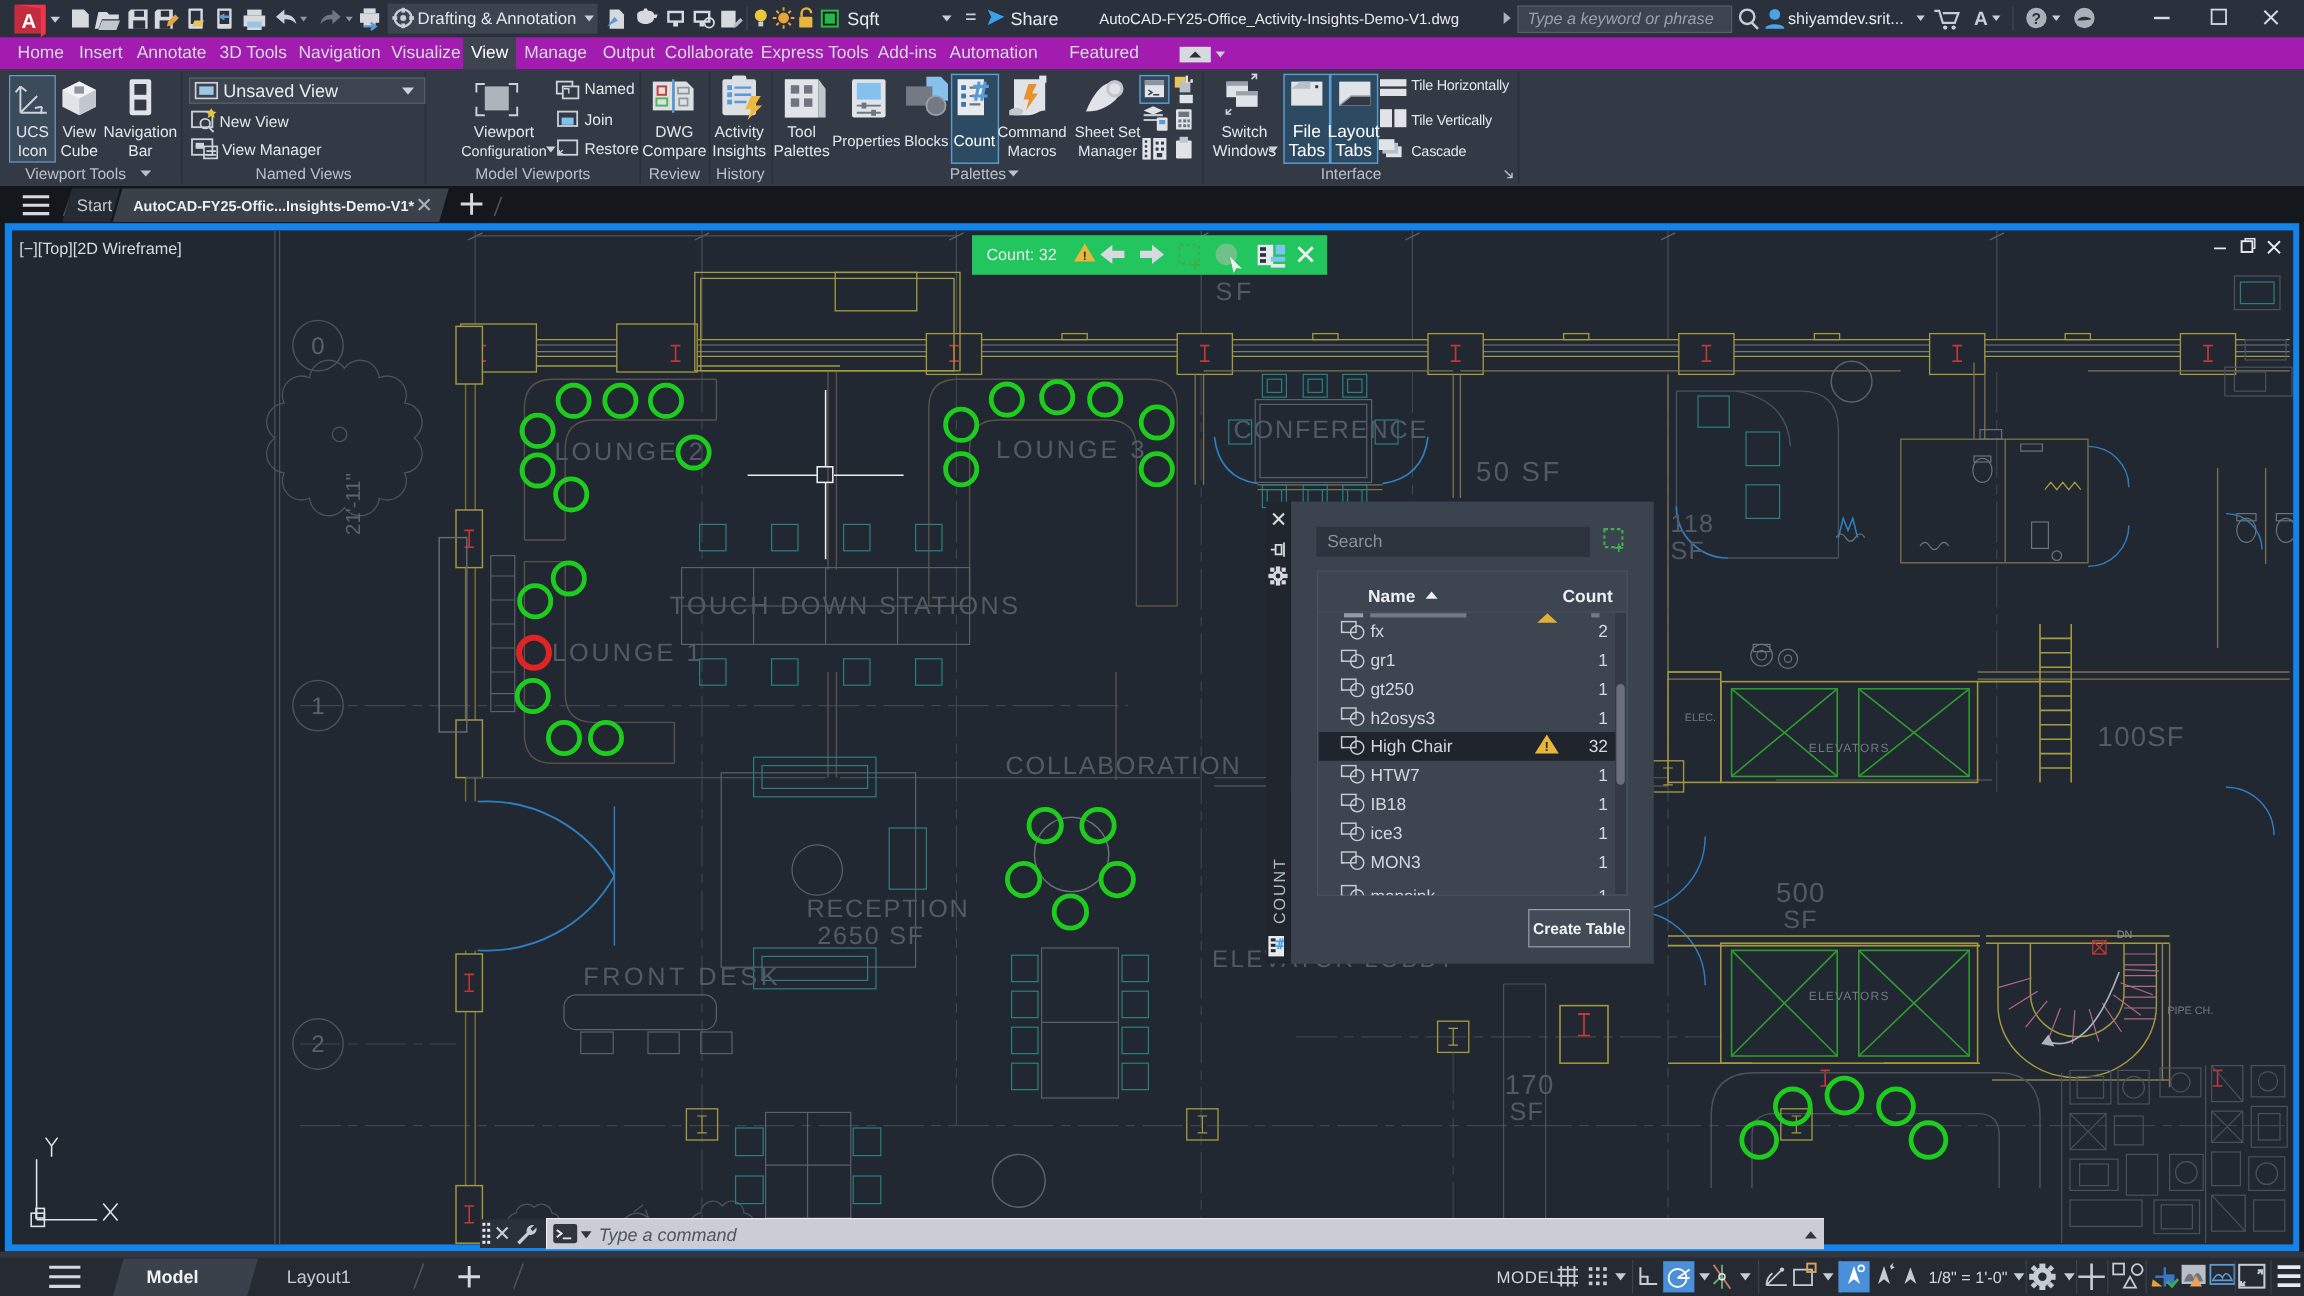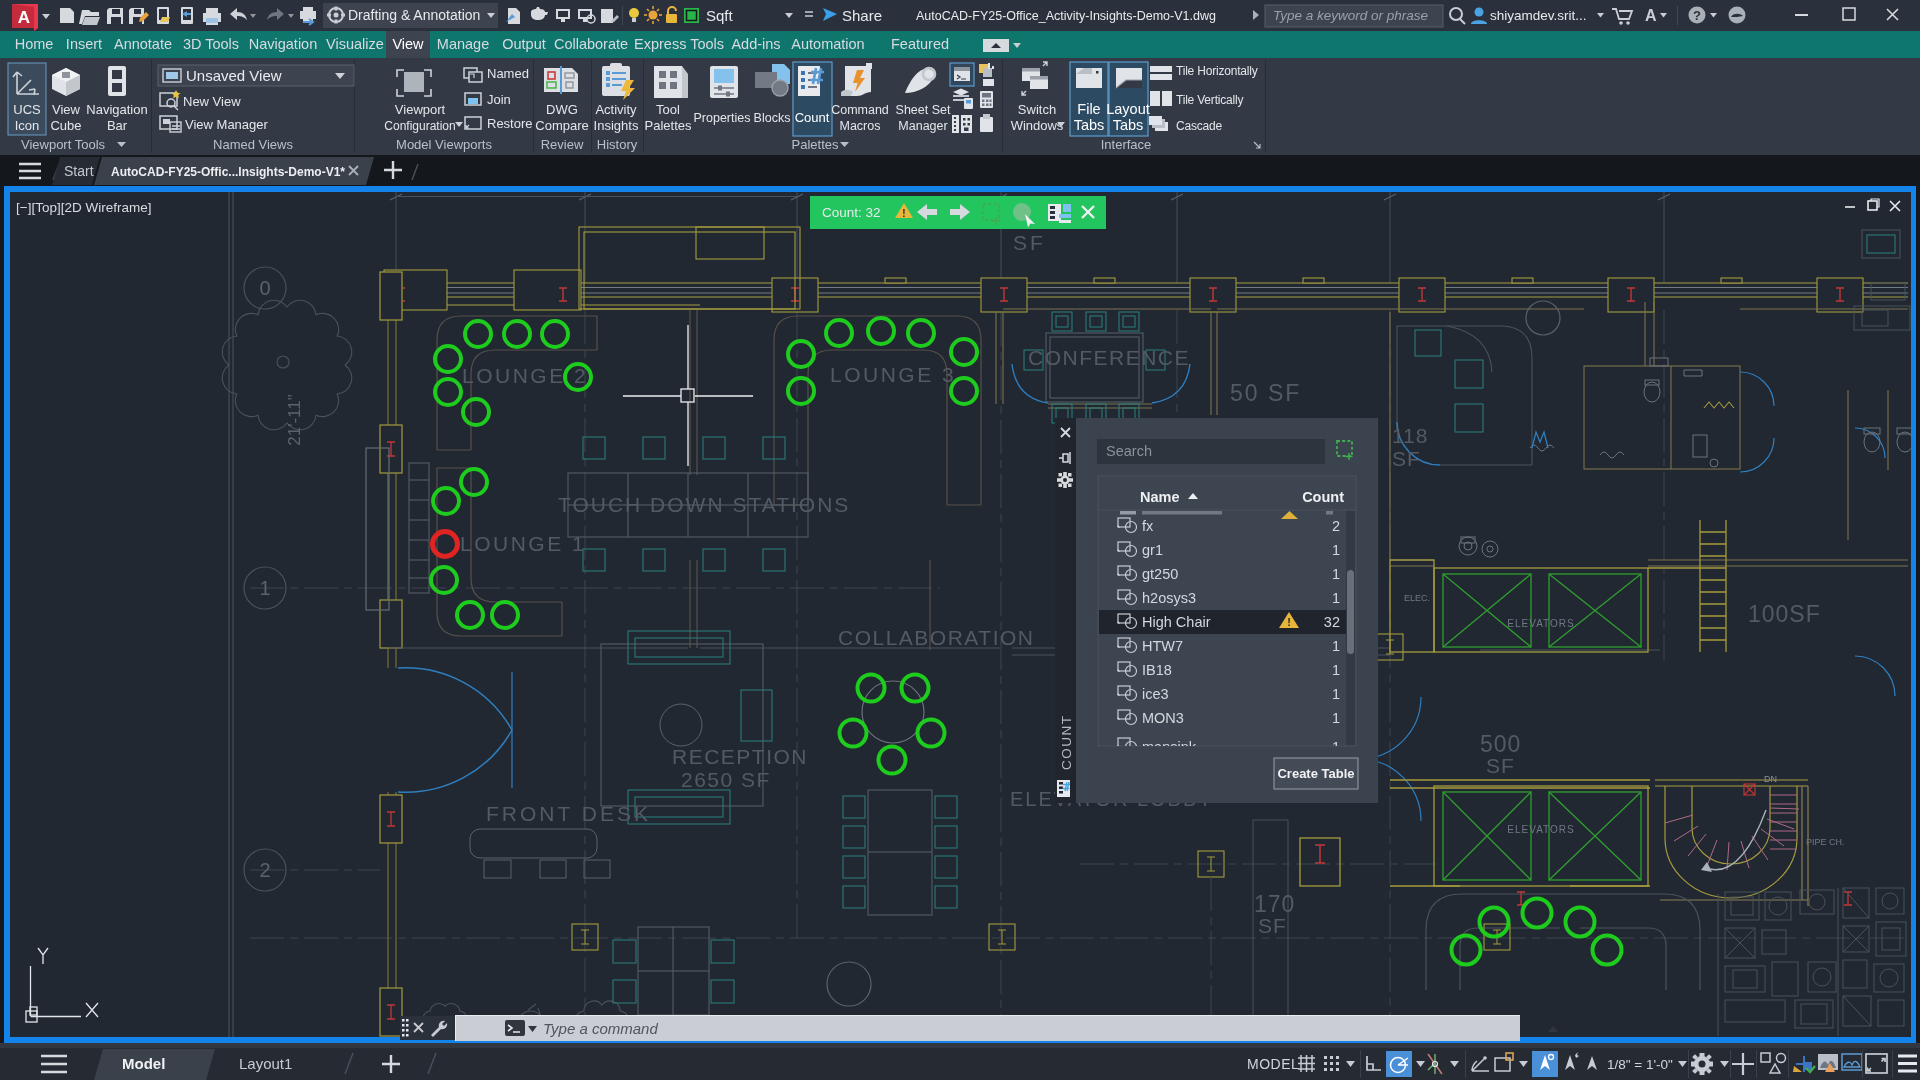--- a/index.html
+++ b/index.html
@@ -1,38 +1,38 @@
 <!DOCTYPE html>
 <html><head>
 <meta charset="utf-8">
 <style>
 * { margin:0; padding:0; box-sizing:border-box; }
 html,body { width:1920px; height:1080px; overflow:hidden; background:#15181d; font-family:"Liberation Sans", sans-serif; }
 #app { position:relative; width:1920px; height:1080px; }
 .abs { position:absolute; }
 
 #titlebar { position:absolute; left:0; top:0; width:1920px; height:31px; background:#2b313c; }
-#menubar { position:absolute; left:0; top:31px; width:1920px; height:27px; background:#0f766e; }
+#menubar { position:absolute; left:0; top:31px; width:1920px; height:27px; background:#a21caf; }
 .mtab { position:absolute; top:0; height:27px; line-height:27px; color:#d7dae0; font-size:14.5px; text-align:center; }
 .mtab.sel { background:#3d4450; color:#fff; }
 
 #ribbon { position:absolute; left:0; top:58px; width:1920px; height:97px; background:#333a46; }
 
 #filetabs { position:absolute; left:0; top:155px; width:1920px; height:31px; background:#14171c; }
 
 #vpborder { position:absolute; left:4px; top:186px; width:1912px; height:857px; background:#1584ea; }
 #canvas { position:absolute; left:10px; top:192px; width:1901px; height:845px; background:#212832; overflow:hidden; }
 
 #cttb { position:absolute; left:810px; top:196px; width:296px; height:33px; background:#22c55e; }
 
 #palstrip { position:absolute; left:1055px; top:418px; width:21px; height:385px; background:#21262e; }
 #palette  { position:absolute; left:1076px; top:418px; width:302px; height:385px; background:#3b434f; }
 
 #cmddark { position:absolute; left:400px; top:1016px; width:55px; height:24px; background:#2b313a; }
-#cmdbar { position:absolute; left:455px; top:1015px; width:1065px; height:26px; background:#caced4; border-top:1px solid #e9ebee; border-left:1px solid #e9ebee;padding-left:44px;}
+#cmdbar { position:absolute; left:455px; top:1015px; width:1065px; height:26px; background:#caced4; border-top:1px solid #e9ebee; border-left:1px solid #e9ebee;}
 
 #botbar { position:absolute; left:0; top:1043px; width:1920px; height:37px; background:#262b33; }
 #botstrip { position:absolute; left:0; top:1043px; width:1920px; height:5px; background:#32363e; }
 text { font-family:"Liberation Sans", sans-serif; }
 </style>
 </head>
 <body>
 <div id="app">
   <div id="titlebar">
     <svg width="1920" height="31" style="position:absolute;left:0;top:0">

